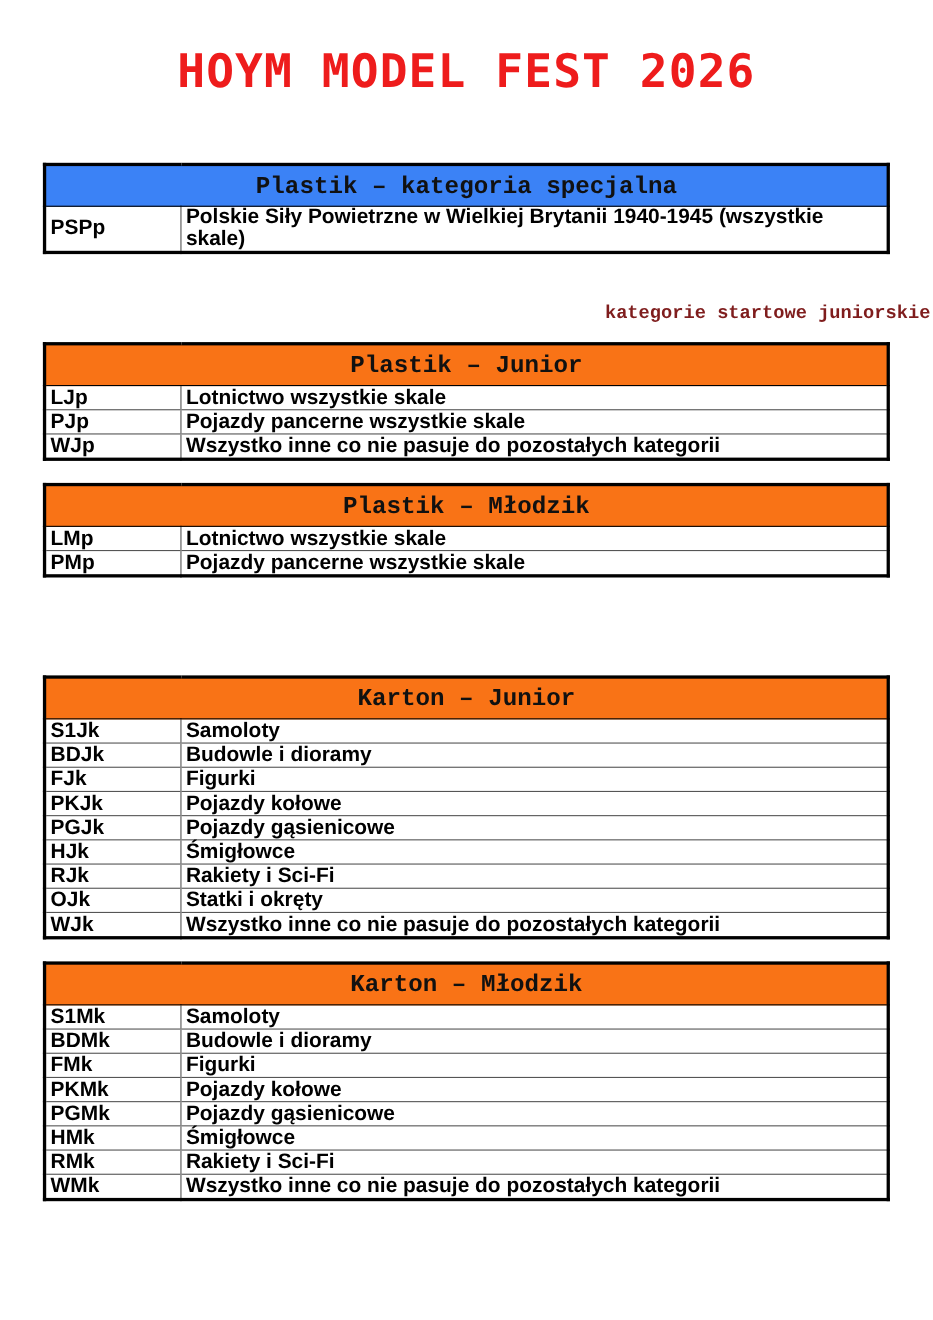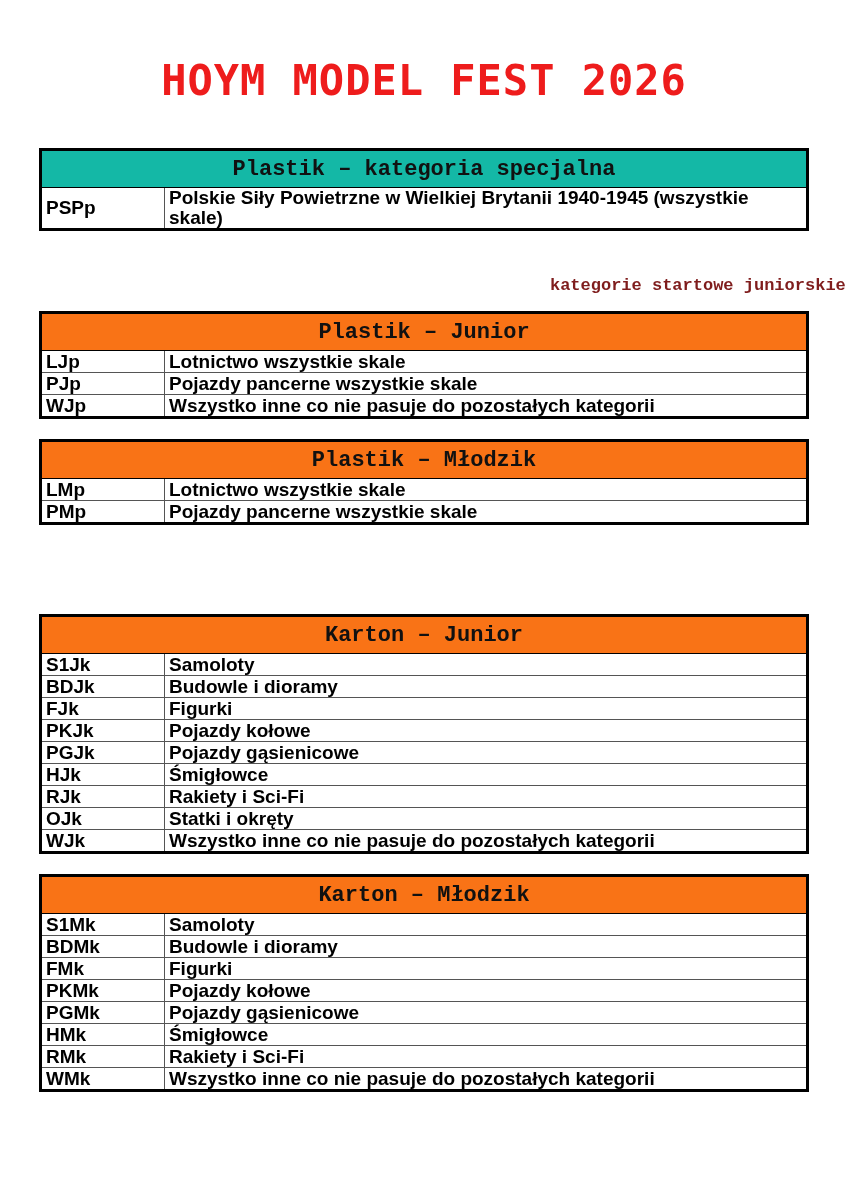--- a/index.html
+++ b/index.html
@@ -1,18 +1,18 @@
 <!DOCTYPE html>
 <html><head>
 <meta charset="utf-8">
 <style>
   html, body { margin: 0; padding: 0; background: #ffffff; }
   body { width: 848px; height: 1200px; position: relative; overflow: hidden; }
   .title {
-    position: absolute; left: 0; width: 848px; top: 56px;
+    position: absolute; left: 0; width: 848px; top: 40px;
     text-align: center; color: #ee1c1c;
     font-family: "DejaVu Sans Mono", monospace; font-weight: bold;
     font-size: 42px; letter-spacing: 1px; line-height: 50px;
   }
   .subheading {
     position: absolute; left: 0; width: 848px; top: 276px;
     text-align: right;
     font-family: "Liberation Mono", monospace; font-weight: bold;
     font-size: 17px; color: #7f1d1d;
     padding-left: 8px;
@@ -27,21 +27,21 @@
     font-family: "Liberation Mono", monospace; font-weight: bold;
     font-size: 22px; color: #111; text-align: center;
     height: 36px; padding: 0; border-bottom: 1px solid #000;
   }
   table.cat td {
     font-size: 19px; font-weight: bold; color: #000;
     height: 21px; padding: 0 0 0 4px; line-height: 20px;
     border-top: 1px solid #555;
   }
   table.cat td.code { width: 118px; border-right: 1px solid #555; }
-  .pink th { background: #14b8a6; }
+  .pink th { background: #3b82f6; }
   .green th { background: #f97316; }
 </style>
 </head>
 <body>
 
 <div class="title">HOYM MODEL FEST 2026</div>
 
 <table class="cat pink" style="top:148px;">
   <thead>
       <tr>

